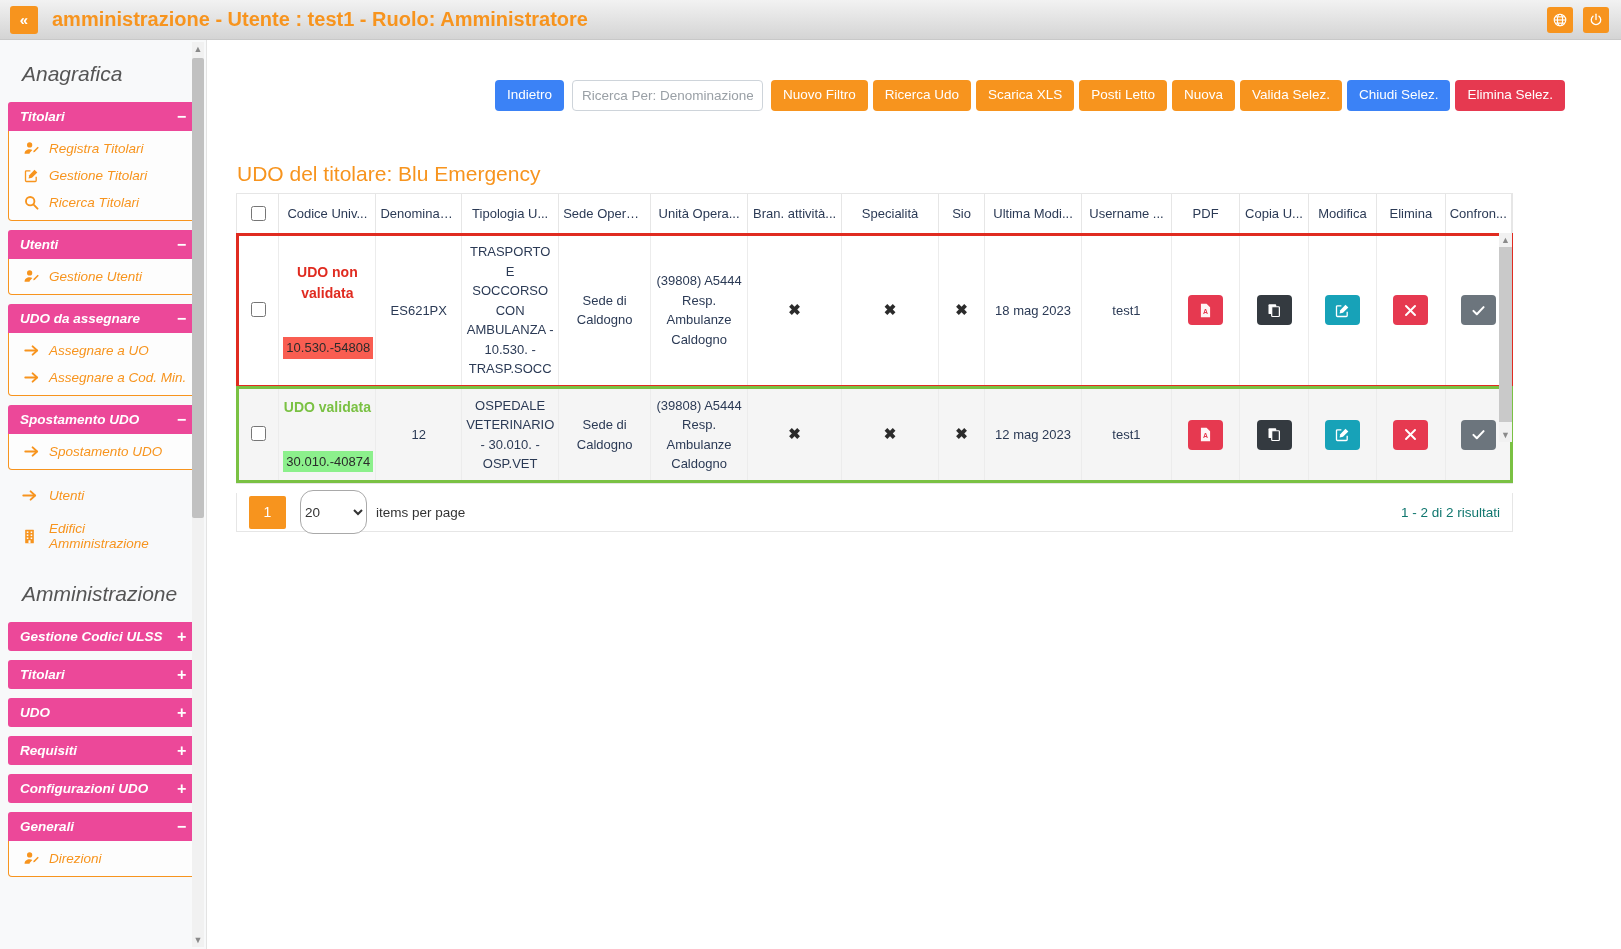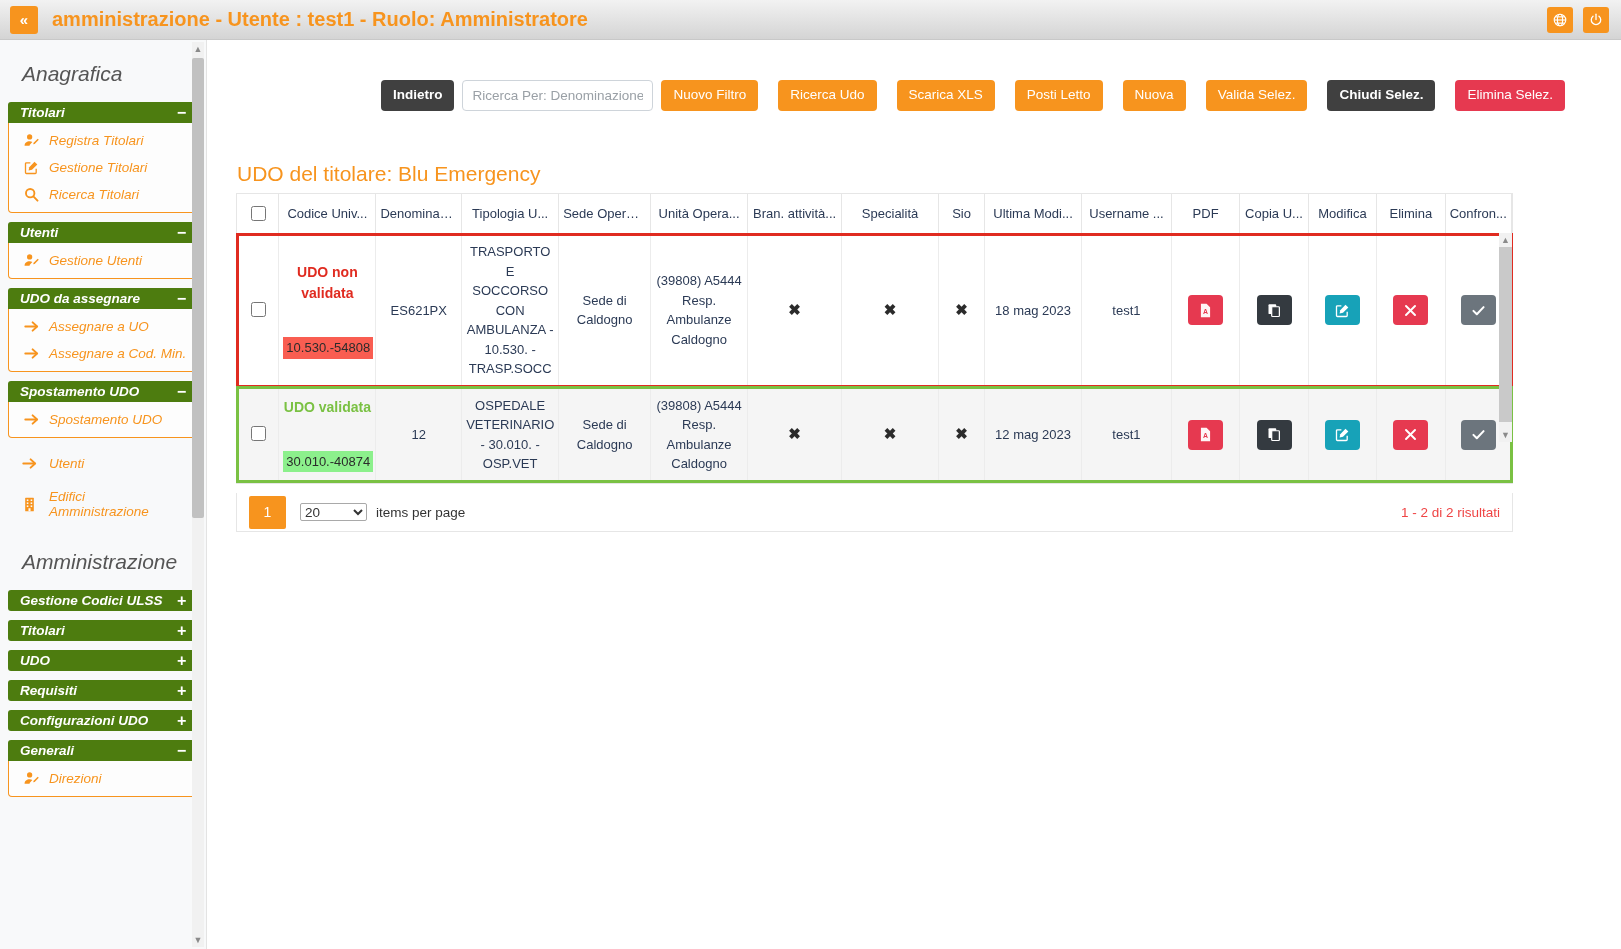--- a/index.html
+++ b/index.html
@@ -40,22 +40,22 @@
     position: absolute; left: 0; top: 40px; width: 207px; height: 909px;
     background: #f8f9fa; overflow: hidden;
     border-right: 1px solid #e3e3e3;
   }
   #sidebar-inner { padding: 0 8px; font-style: italic; }
   .section-title {
     font-size: 21px; color: #555; padding: 22px 0 16px 14px; font-weight: normal;
   }
   .accordion { margin-bottom: 9px; }
   .acc-head {
-    background: #4d7c0f; color: #fff; font-weight: bold; font-size: 13.5px;
-    height: 21px; display: flex; align-items: center; padding: 0 12px;
+    background: #ec4899; color: #fff; font-weight: bold; font-size: 13.5px;
+    height: 29px; display: flex; align-items: center; padding: 0 12px;
     border-radius: 3px; cursor: pointer; justify-content: space-between;
   }
   .acc-head.open { border-radius: 3px 3px 0 0; }
   .acc-sign { font-size: 16px; font-weight: bold; line-height: 1; }
   .acc-body {
     border: 1px solid #f7941e; border-top: none;
     border-radius: 0 0 4px 4px; background: #fdfdfd; padding: 4px 0;
   }
   .acc-item {
     display: flex; align-items: center; gap: 9px;
@@ -87,21 +87,21 @@
   #toolbar {
     position: absolute; left: 0; top: 40px; width: 1414px;
     display: flex; justify-content: flex-end; align-items: center;
     gap: 8px; padding-right: 56px;
   }
   .btn {
     border: none; border-radius: 4px; font-size: 13.5px; cursor: pointer;
     padding: 7px 12px; color: #fff; white-space: nowrap; line-height: 1.2;
   }
   .btn-orange { background: #f7941e; }
-  .btn-dark   { background: #404040; font-weight: bold; }
+  .btn-dark   { background: #3b82f6; }
   .btn-red    { background: #e63950; }
   #search-input {
     width: 191px; height: 31px; border: 1px solid #ced4da; border-radius: 4px;
     padding: 0 9px; font-size: 13.5px; color: #495057;
     font-family: "Liberation Sans", sans-serif; outline: none;
   }
   #search-input::placeholder { color: #9aa0a6; }
   #page-title-wrap {
     position: absolute; left: 30px; top: 122px;
     border-bottom: 1px solid #e6e6e6; width: 325px; padding-bottom: 10px;
@@ -161,26 +161,26 @@
     position: absolute; left: 29px; top: 453px; width: 1277px; height: 39px;
     border: 1px solid #e6e6e6; border-top: none; background: #fff;
     display: flex; align-items: center; padding: 0 12px;
   }
   #page-num {
     width: 37px; height: 33px; background: #f7941e; color: #fff;
     display: flex; align-items: center; justify-content: center;
     font-size: 14px; border-radius: 2px; cursor: pointer;
   }
   #per-page {
-    margin-left: 14px; width: 67px; height: 18px; font-size: 13.5px;
+    margin-left: 14px; width: 67px; height: 44px; font-size: 13.5px;
     font-family: "Liberation Sans", sans-serif; color: #333;
-    border: 1px solid #a9a9a9; border-radius: 2px; background: #fff; cursor: pointer;
+    border: 1px solid #a9a9a9; border-radius: 13px; background: #fff; cursor: pointer;
   }
   #per-page-label { margin-left: 9px; font-size: 13.5px; color: #333; }
-  #result-count { margin-left: auto; font-size: 13.5px; color: #ef4444; }
+  #result-count { margin-left: auto; font-size: 13.5px; color: #0f766e; }
   svg { display: block; }
 </style>
 </head>
 <body>
 
 <div id="topbar">
   <button id="collapse-btn">«</button>
   <div id="topbar-title">amministrazione - Utente : test1 - Ruolo: Amministratore</div>
   <div class="top-right-icons">
     <button class="top-icon-btn">
@@ -381,21 +381,21 @@
   <div class="sb-arrow" style="top:2px;">▲</div>
   <div id="sb-thumb"></div>
   <div class="sb-arrow" style="top:893px;">▼</div>
 </div>
 
 <div id="main">
 
   <div id="toolbar">
     <button class="btn btn-dark">Indietro</button>
     <input id="search-input" type="text" placeholder="Ricerca Per: Denominazione..." style="">
-    <span id="toolbar-buttons" style="display:flex; gap:20px;">
+    <span id="toolbar-buttons" style="display:flex; gap:5px;">
         <button class="btn btn-orange">Nuovo Filtro</button>
         <button class="btn btn-orange">Ricerca Udo</button>
         <button class="btn btn-orange">Scarica XLS</button>
         <button class="btn btn-orange">Posti Letto</button>
         <button class="btn btn-orange">Nuova</button>
         <button class="btn btn-orange">Valida Selez.</button>
         <button class="btn btn-dark">Chiudi Selez.</button>
         <button class="btn btn-red">Elimina Selez.</button>
       </span>
   </div>

